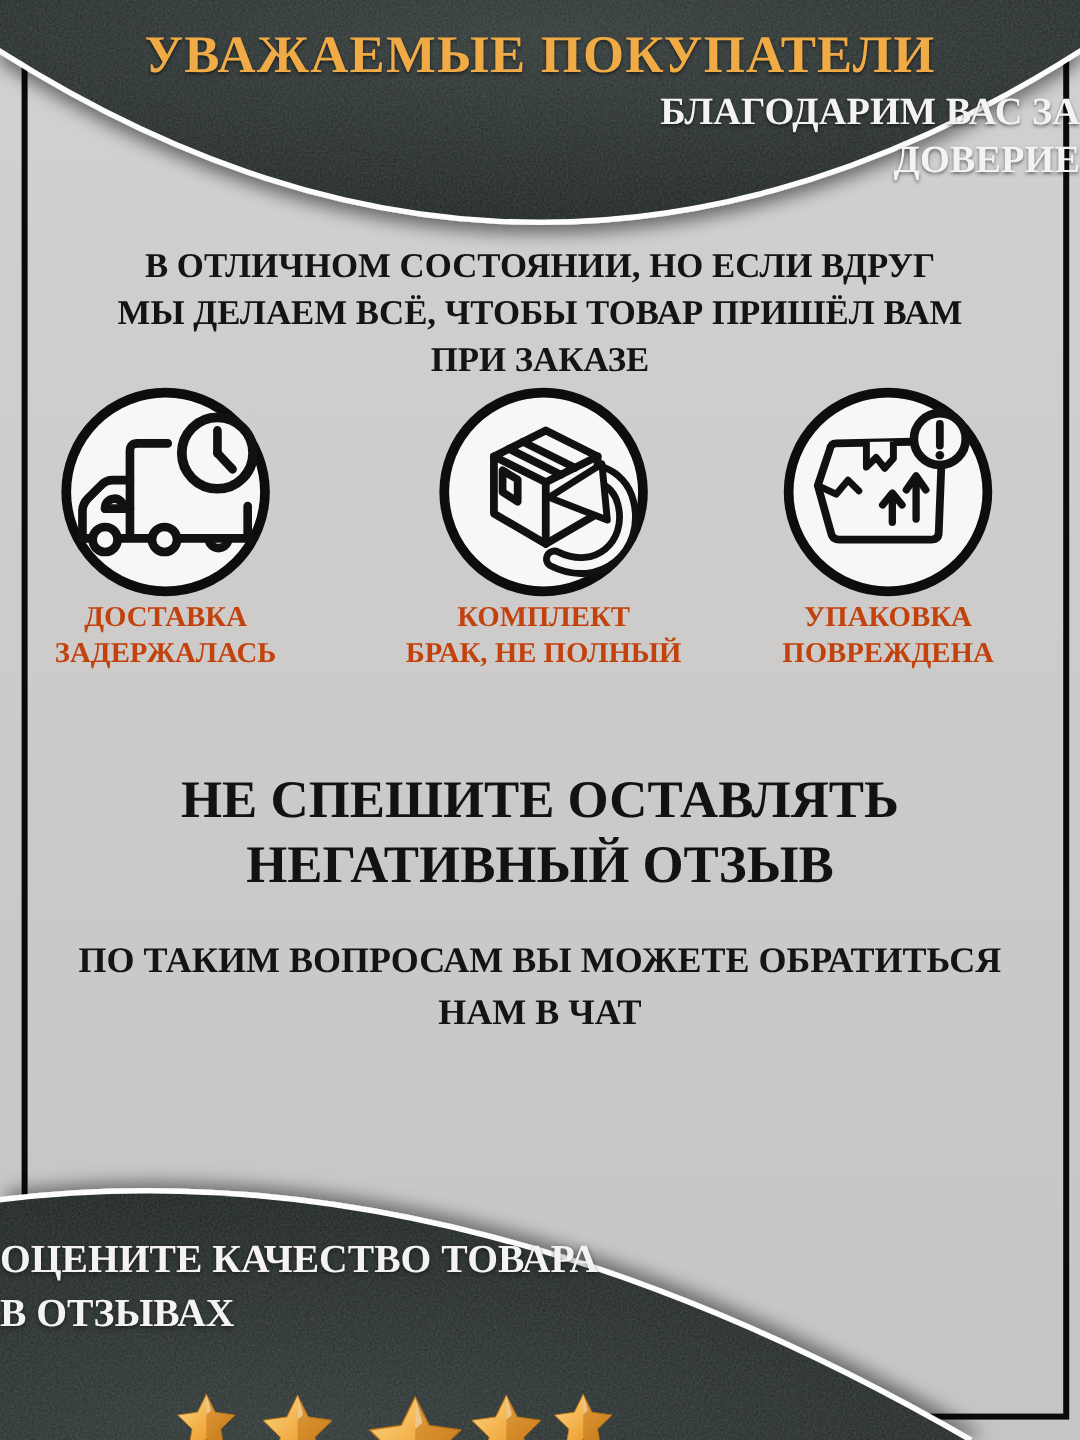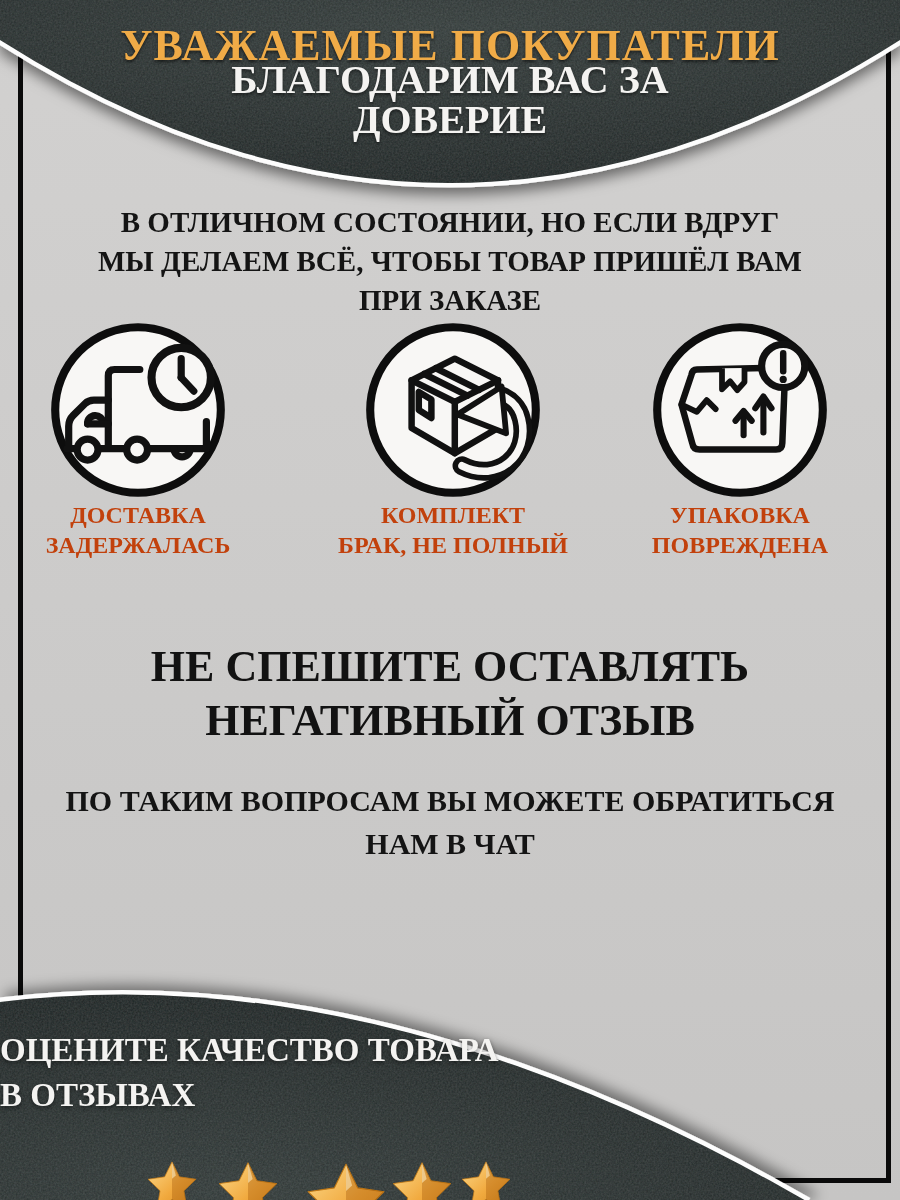--- a/index.html
+++ b/index.html
@@ -6,22 +6,22 @@
   body{width:900px;height:1200px;position:relative;overflow:hidden;
        background:linear-gradient(#d2d1d0,#c6c5c4);
        font-family:"Liberation Serif","DejaVu Serif",serif;}
   .stage{position:absolute;inset:0;width:900px;height:1200px;padding-left:39px;}
   svg.bg{position:absolute;inset:0;z-index:0;}
   .layer{position:absolute;left:0;width:900px;z-index:2;text-align:center;}
   .nowrap{white-space:nowrap;}
   
   .hdr-title{top:22px;font-size:44px;line-height:48px;font-weight:700;
              color:#f0ab47;letter-spacing:1px;text-shadow:0 2px 3px rgba(0,0,0,.55);}
-  .hdr-sub{top:60px;font-size:40px;line-height:40px;font-weight:700;color:#f4f3f1;
-           text-shadow:0 2px 3px rgba(0,0,0,.5);}
+  .hdr-sub{top:72px;font-size:32px;line-height:40px;font-weight:700;color:#f4f3f1;
+           text-shadow:0 2px 3px rgba(0,0,0,.5);text-align:right;}
   
   .intro{top:203px;font-size:29px;line-height:39px;font-weight:700;color:#141414;}
   
   .issues{position:absolute;top:320px;left:0;width:900px;z-index:2;}
   .issue{position:absolute;top:0;width:240px;text-align:center;}
   .issue-0{left:18px;} .issue-1{left:333px;} .issue-2{left:620px;}
   .issue svg{width:180px;height:180px;overflow:visible;display:block;margin:0 auto;}
   .issue-label{margin-top:0;font-size:24px;line-height:30px;font-weight:700;color:#c2410c;}
   
   .headline{top:640px;font-size:44px;line-height:54px;font-weight:700;color:#121212;}

